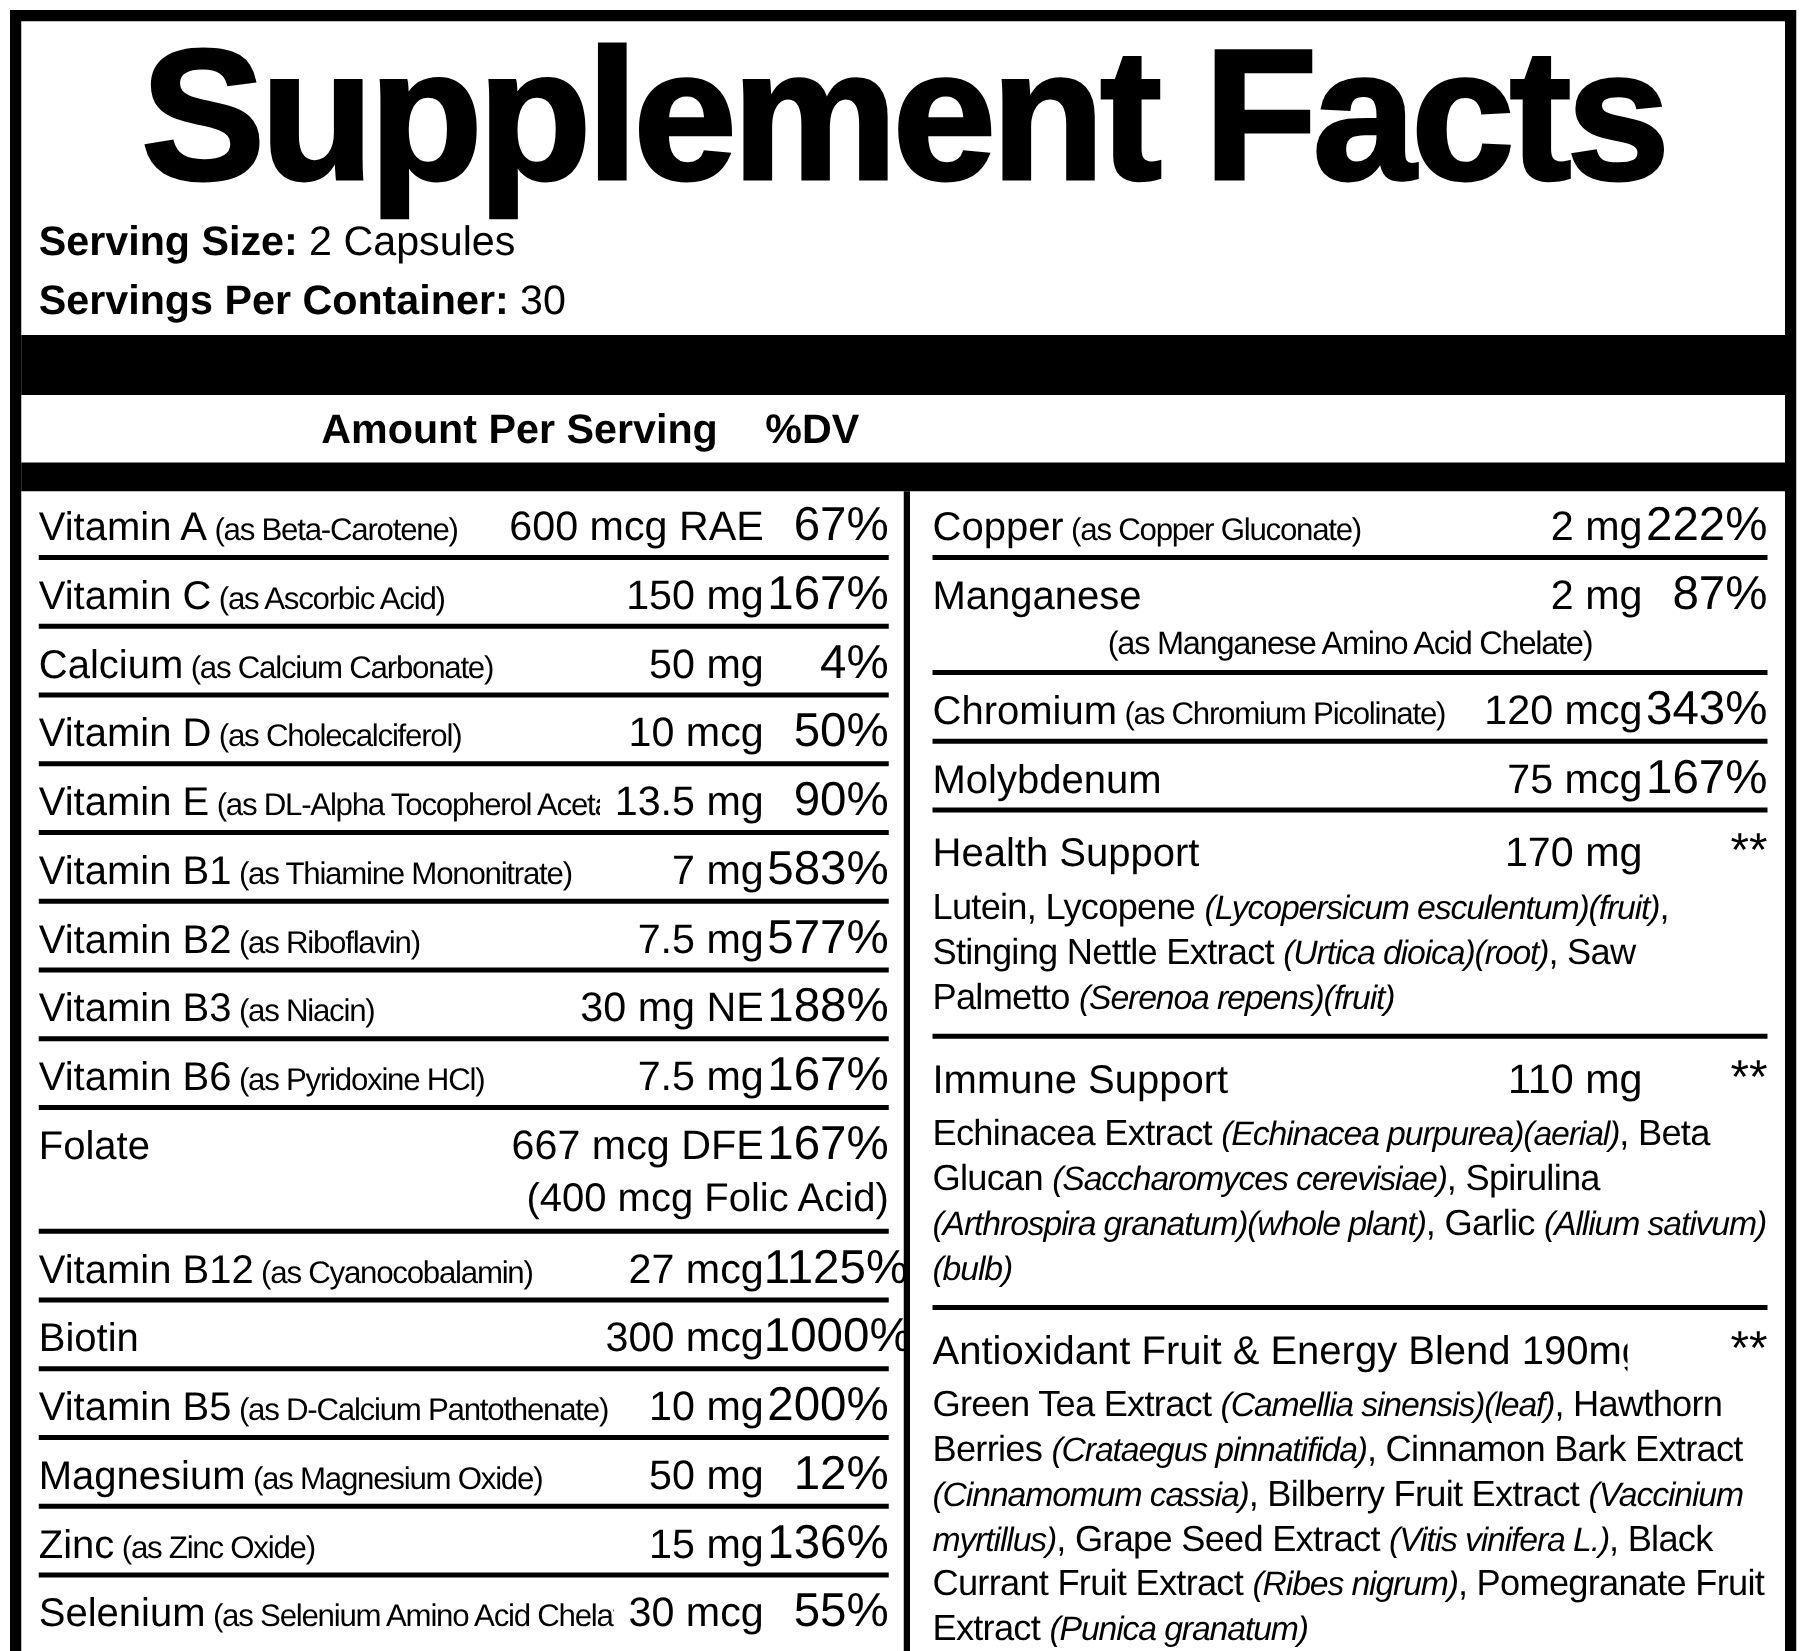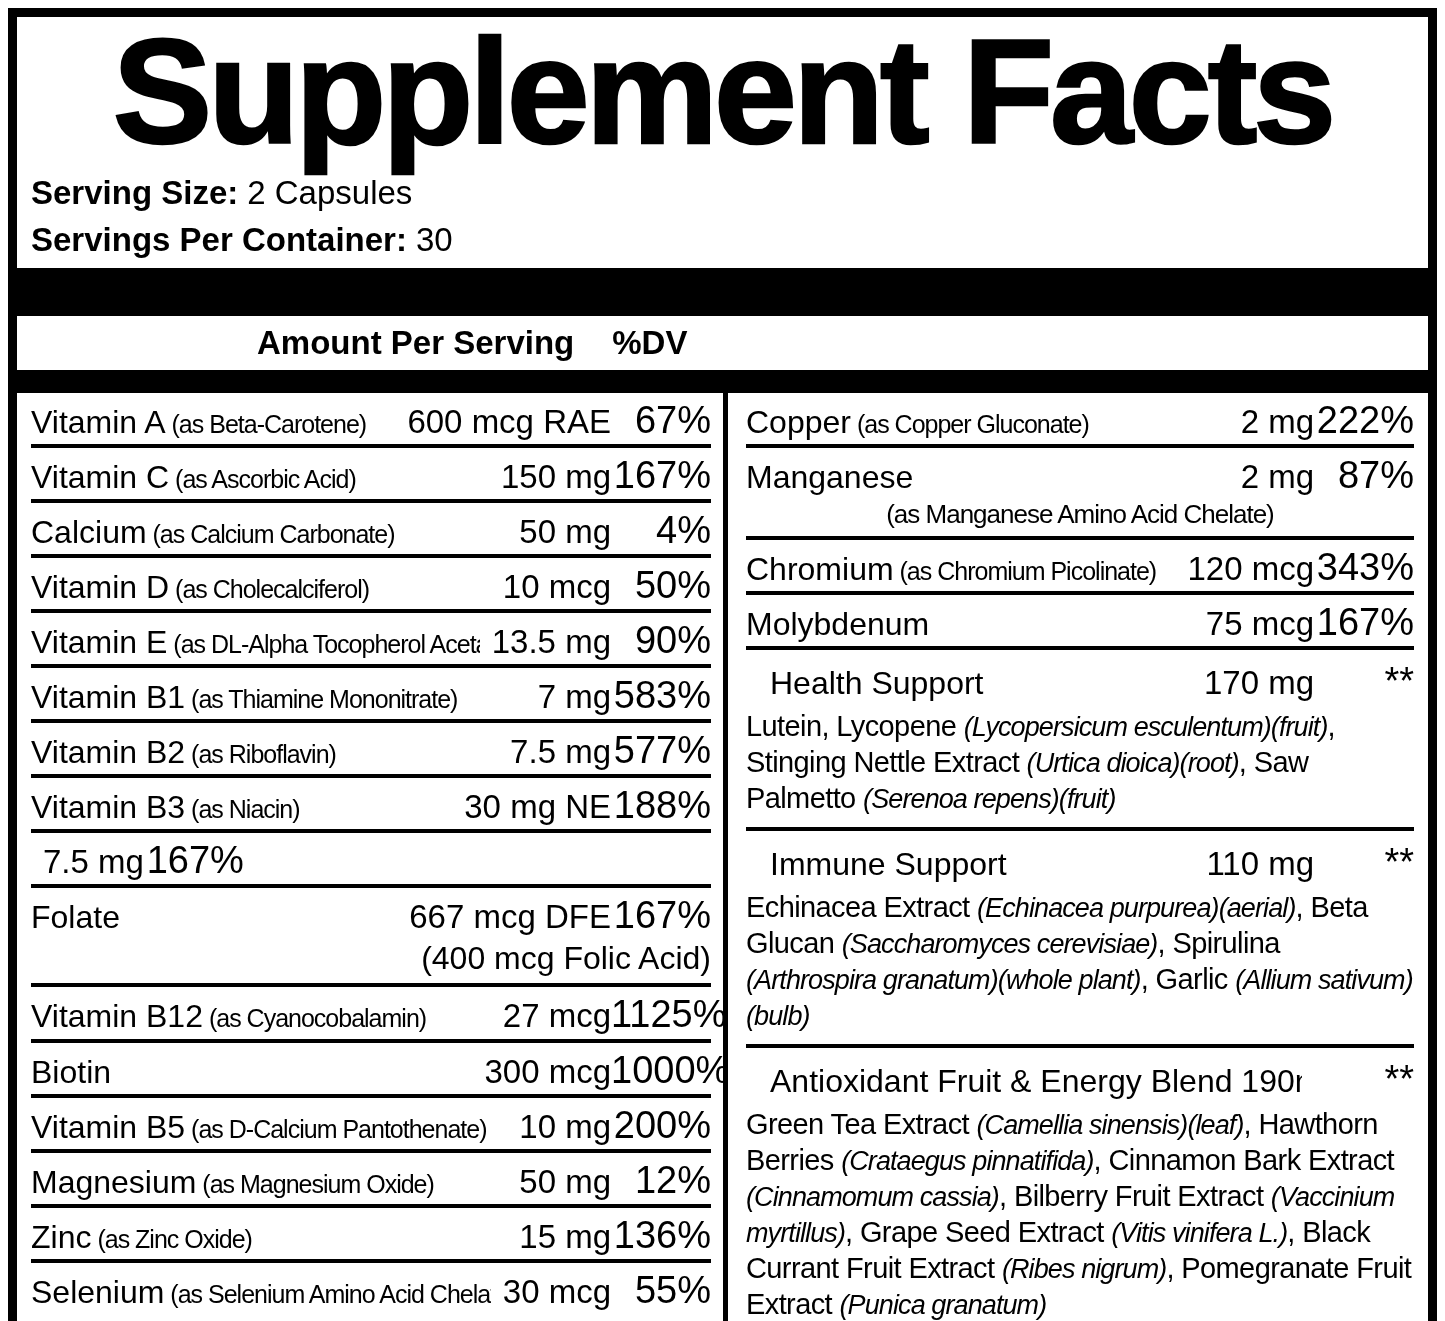--- a/index.html
+++ b/index.html
@@ -55,21 +55,21 @@
     flex:1 1 auto; min-width:0;
     font-size:32px; line-height:1.22; white-space:nowrap; overflow:hidden;
   }
   .cond{ font-size:25px; letter-spacing:-1px; }
   .amt{ margin-left:12px; white-space:nowrap; font-size:33px; flex-shrink:0; }
   .dvv{ width:100px; text-align:right; font-size:38px; flex-shrink:0; white-space:nowrap; }
   .subline{ font-size:32px; line-height:1.2; padding:2px 0 4px 0; }
   .sub-right{ text-align:right; }
   .sub-cond{ font-size:26px; letter-spacing:-1px; text-align:center; }
 
-  .blend .nline{ padding-top:4px;margin-left:24px; }
+  .blend .nline{ padding-top:4px; }
   .desc{
     font-size:29px; line-height:1.24; letter-spacing:-0.6px;
     margin:6px 0 8px 0;
   }
   .desc .it{ font-style:italic; font-size:27px; letter-spacing:-0.9px; }
 
   .footnote{ font-size:34px; padding:10px 0 12px 14px; }
 </style>
 </head>
 <body>
@@ -150,20 +150,21 @@
           </div>
           <div class="nrow">
             <div class="nline">
               <span class="nname">Vitamin B3<span class="cond"> (as Niacin)</span></span>
               <span class="amt">30 mg NE</span>
               <span class="dvv">188%</span>
             </div>
           </div>
           <div class="nrow">
             <div class="nline">
+              <span class="nname">Vitamin B6<span class="cond"> (as Pyridoxine HCl)</span></span>
               <span class="amt">7.5 mg</span>
               <span class="dvv">167%</span>
             </div>
           </div>
           <div class="nrow">
             <div class="nline">
               <span class="nname">Folate</span>
               <span class="amt">667 mcg DFE</span>
               <span class="dvv">167%</span>
             </div>

